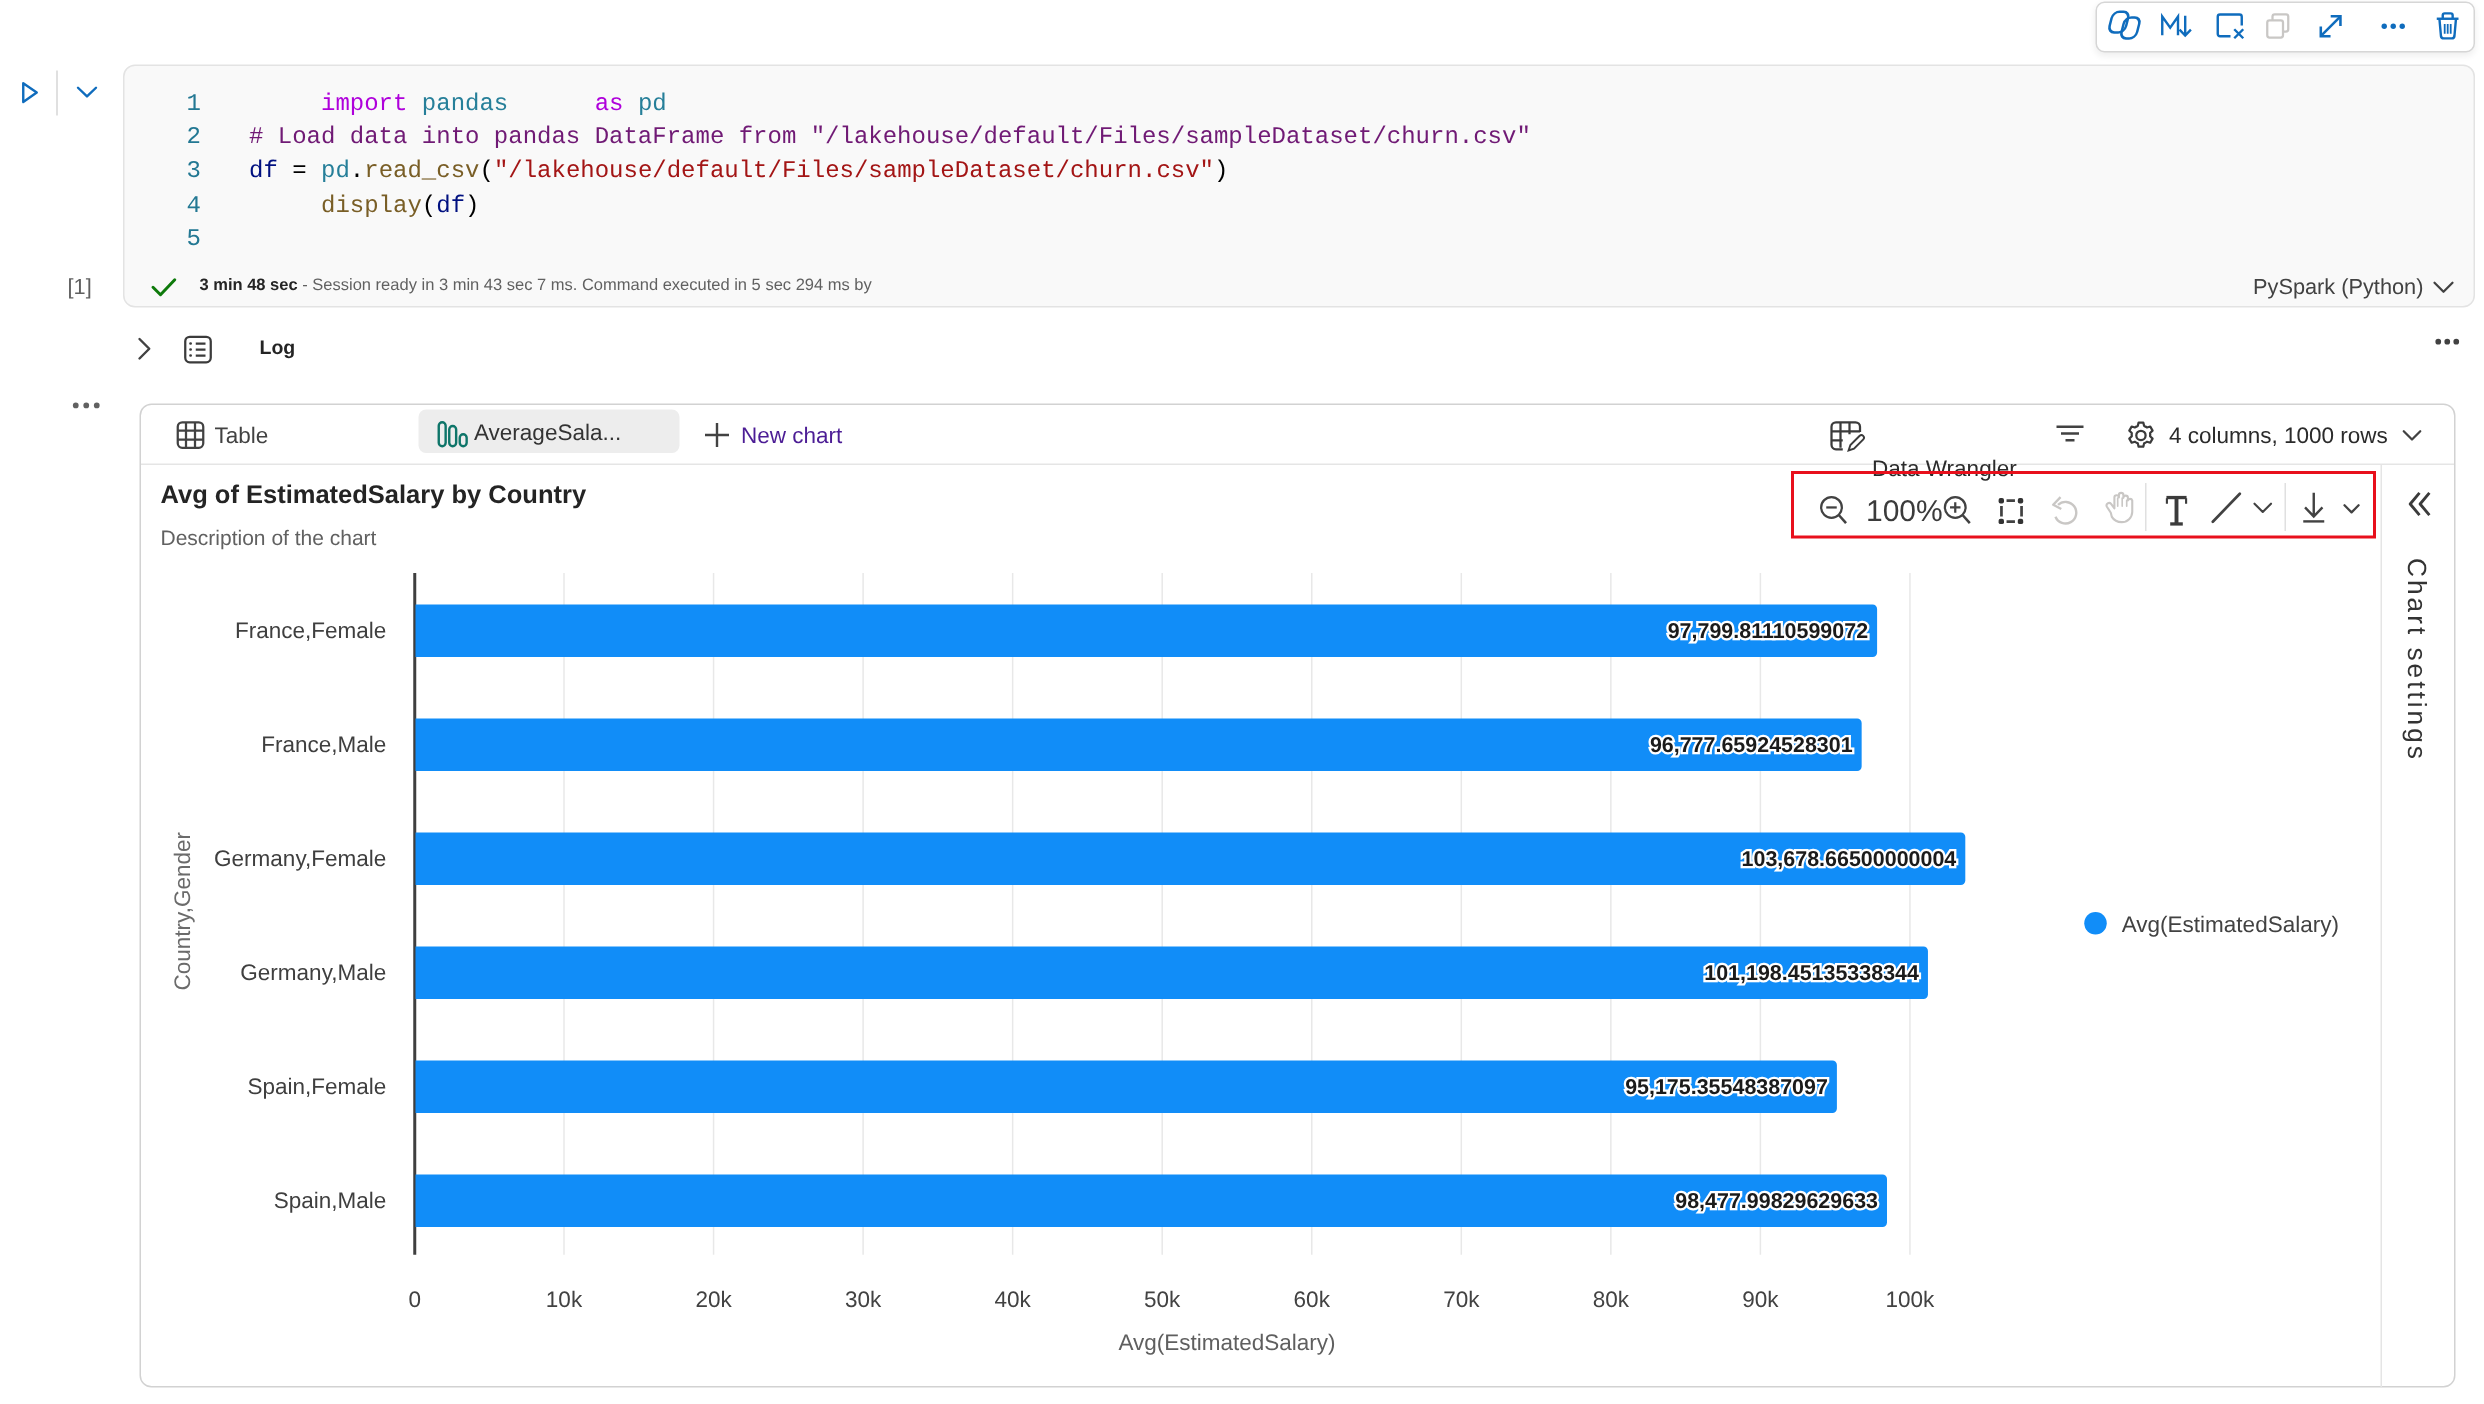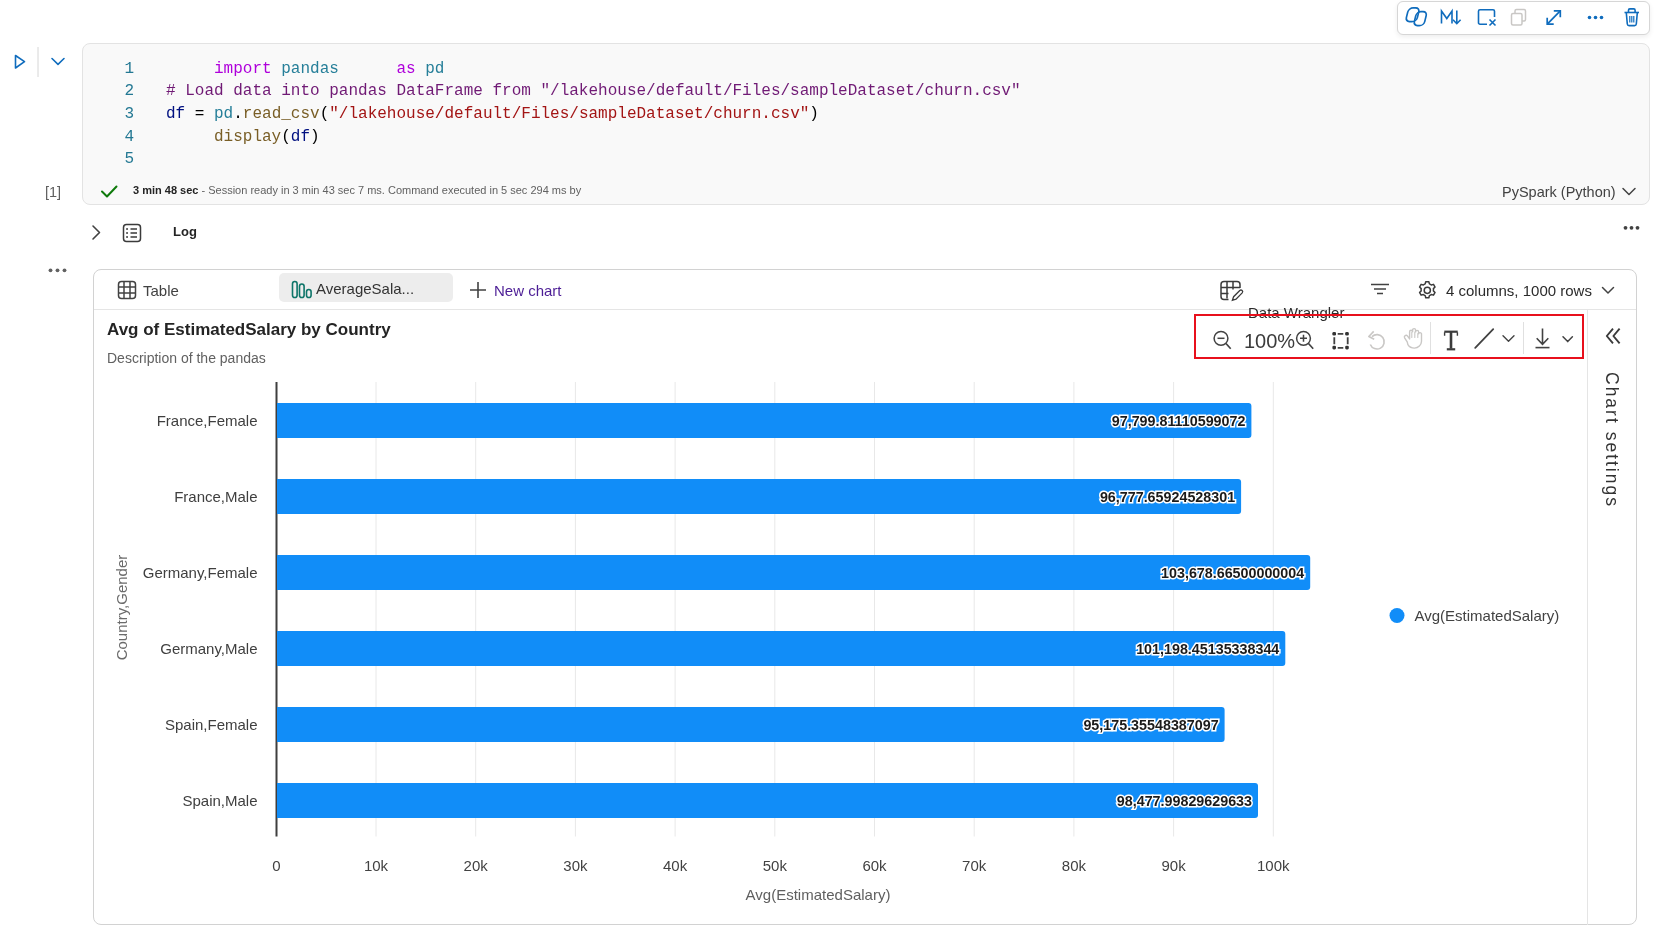--- a/index.html
+++ b/index.html
@@ -41,21 +41,21 @@
 
 <div class="abs" style="left:143px; top:281.5px; font-size:15px; color:#424242;">Table</div>
 <div class="abs" style="left:279px; top:273px; width:174px; height:29px; background:#ededed; border-radius:5px;"></div>
 <div class="abs" style="left:316px; top:279.5px; font-size:15px; color:#333333;text-align:right;">AverageSala...</div>
 <div class="abs" style="left:494px; top:281.5px; font-size:15px; color:#4c1d95;">New chart</div>
 
 <div class="abs" style="left:1248px; top:281.5px; font-size:15px; color:#2b2b2b;margin-top:22px;">Data Wrangler</div>
 <div class="abs" style="left:1446px; top:281.5px; font-size:15px; color:#2b2b2b;">4 columns, 1000 rows</div>
 
 <div class="abs" style="left:107px; top:320px; font-size:17px; font-weight:bold; color:#242424;">Avg of EstimatedSalary by Country</div>
-<div class="abs" style="left:107px; top:349.5px; font-size:14px; color:#616161;">Description of the pandas</div>
+<div class="abs" style="left:107px; top:349.5px; font-size:14px; color:#616161;">Description of the chart</div>
 
 <div class="abs" style="left:1194px; top:314px; width:390px; height:45px; border:2px solid #e8101c;"></div>
 <div class="abs" style="left:1244px; top:329.5px; font-size:20px; color:#3b3b3b;">100%</div>
 
 <div class="abs" style="left:1600.5px; top:372px; writing-mode:vertical-rl; font-size:17.5px; letter-spacing:2px; color:#333333;">Chart settings</div>
 
 <svg class="abs" style="left:0; top:0;" width="1656" height="936" viewBox="0 0 1656 936">
 
   <g id="grid" stroke="#e8e8e8" stroke-width="1">
     <line x1="376" y1="382" x2="376" y2="836.5"></line>

